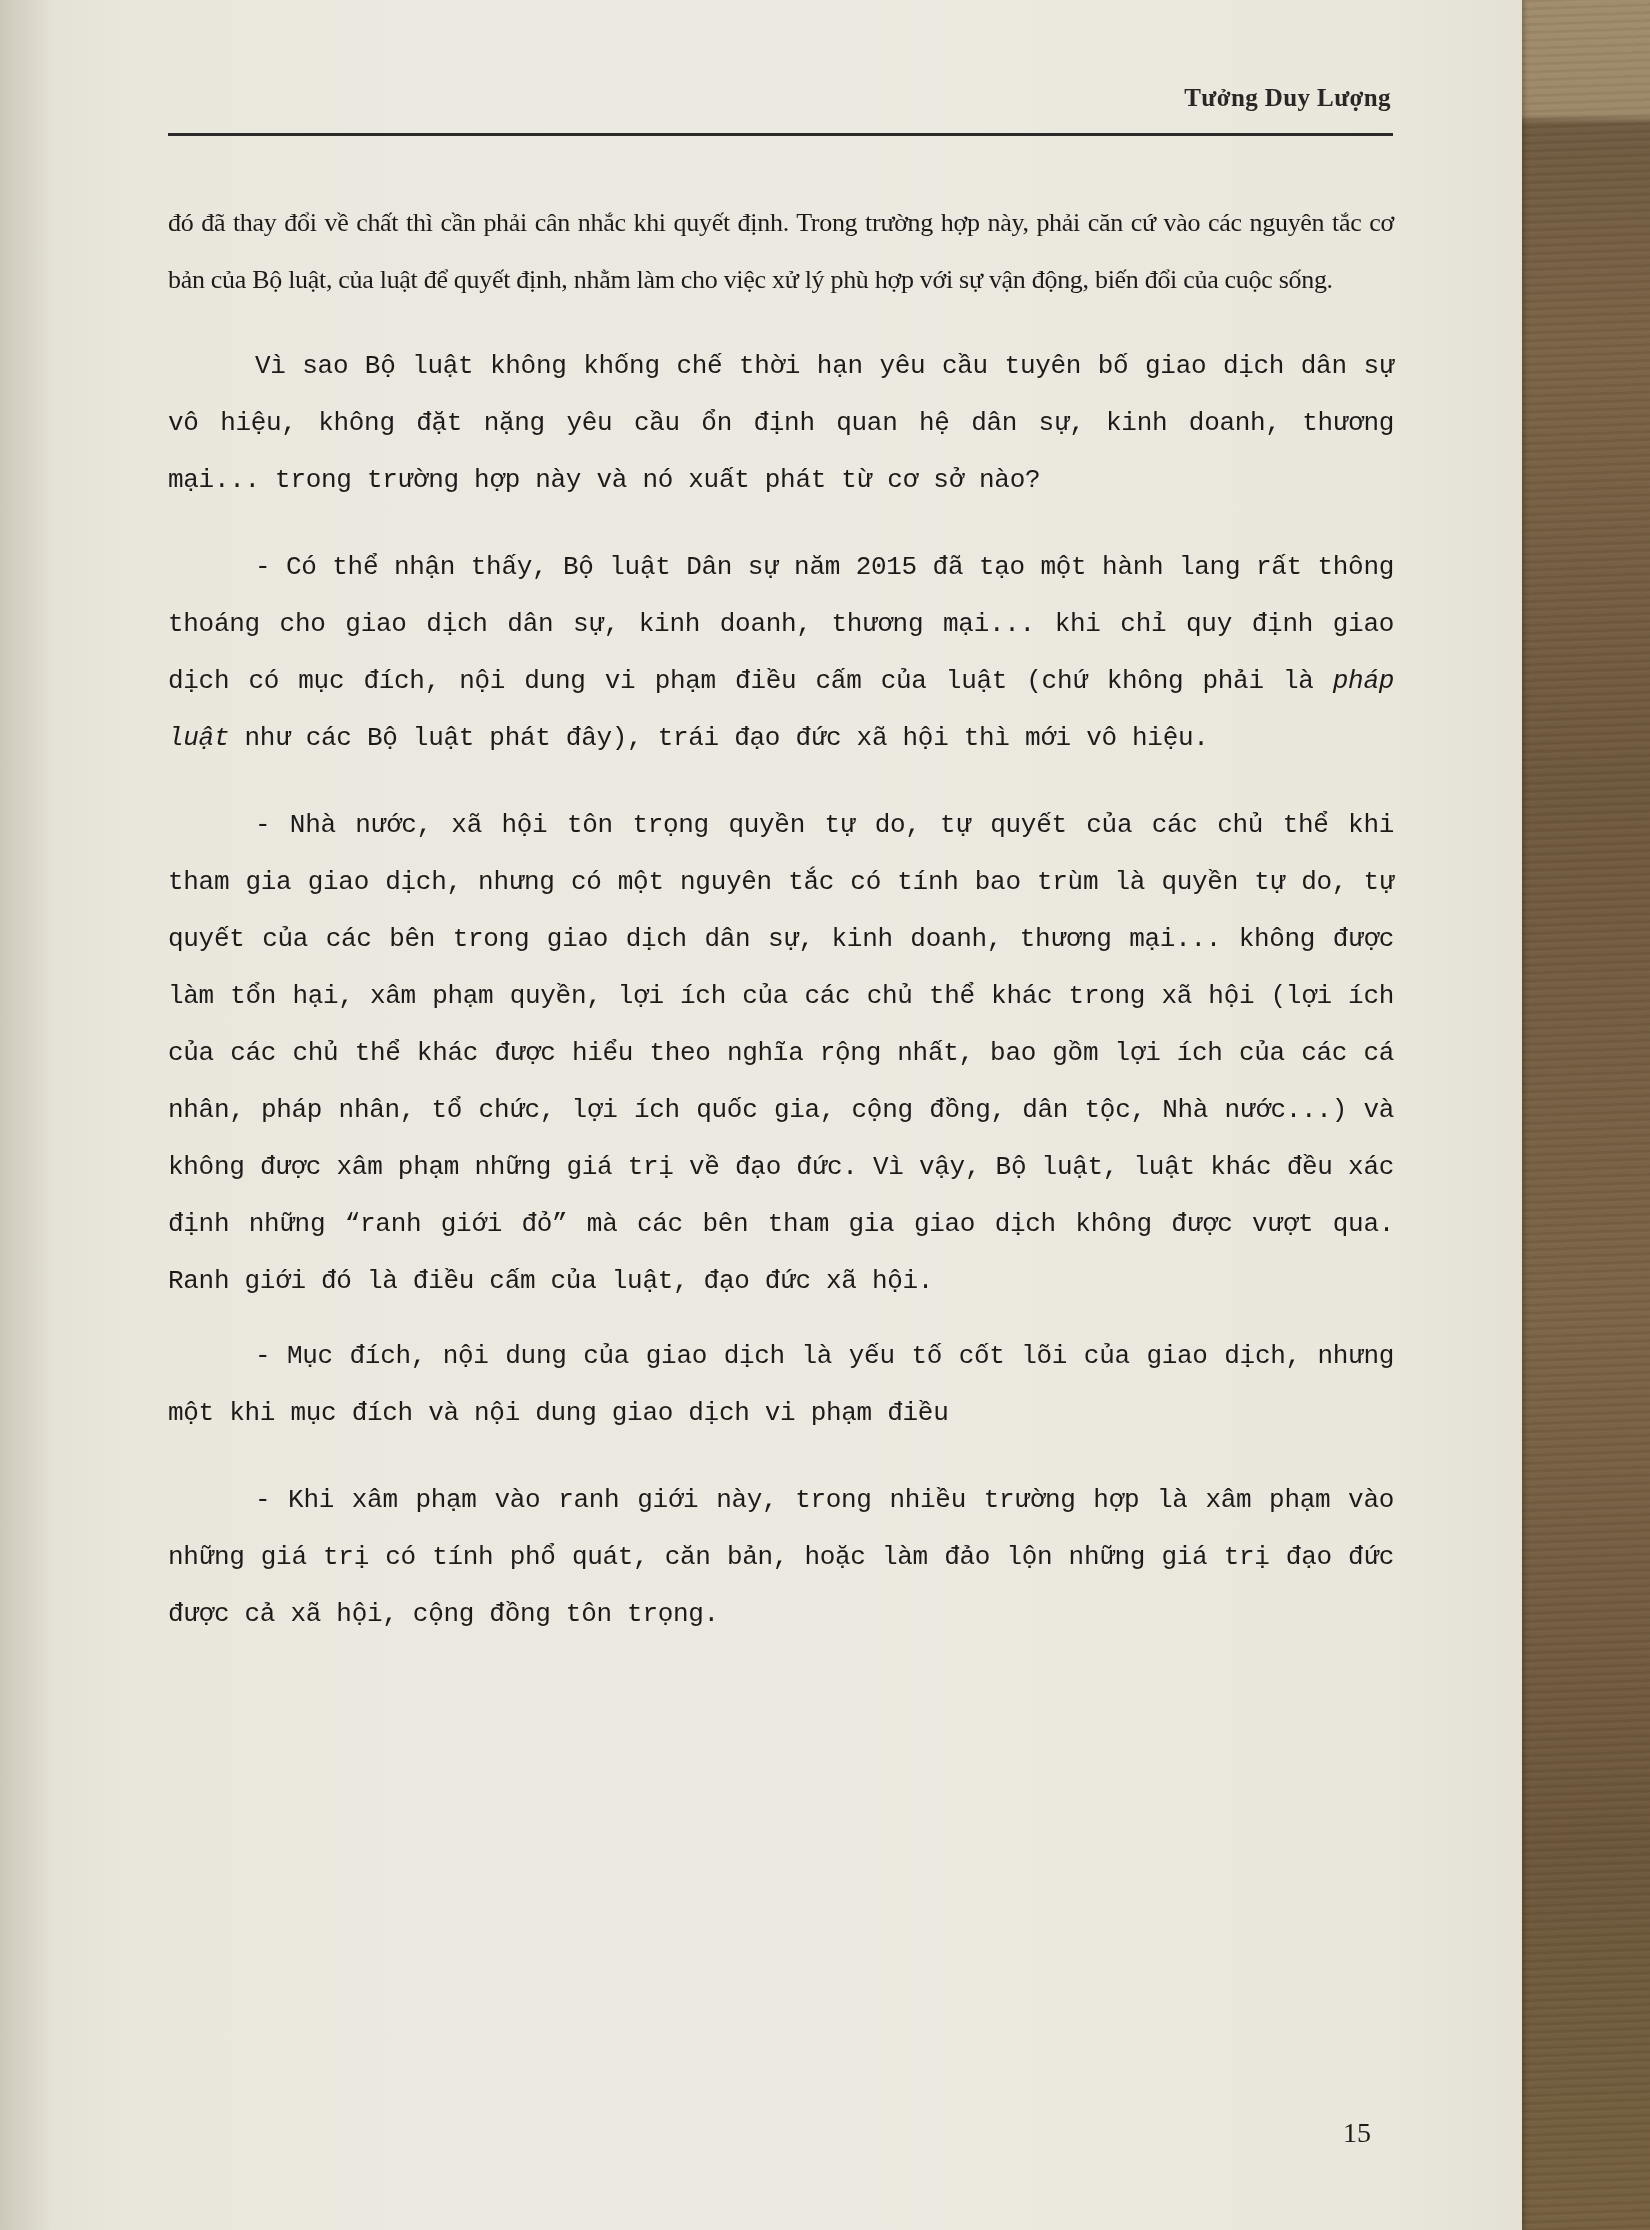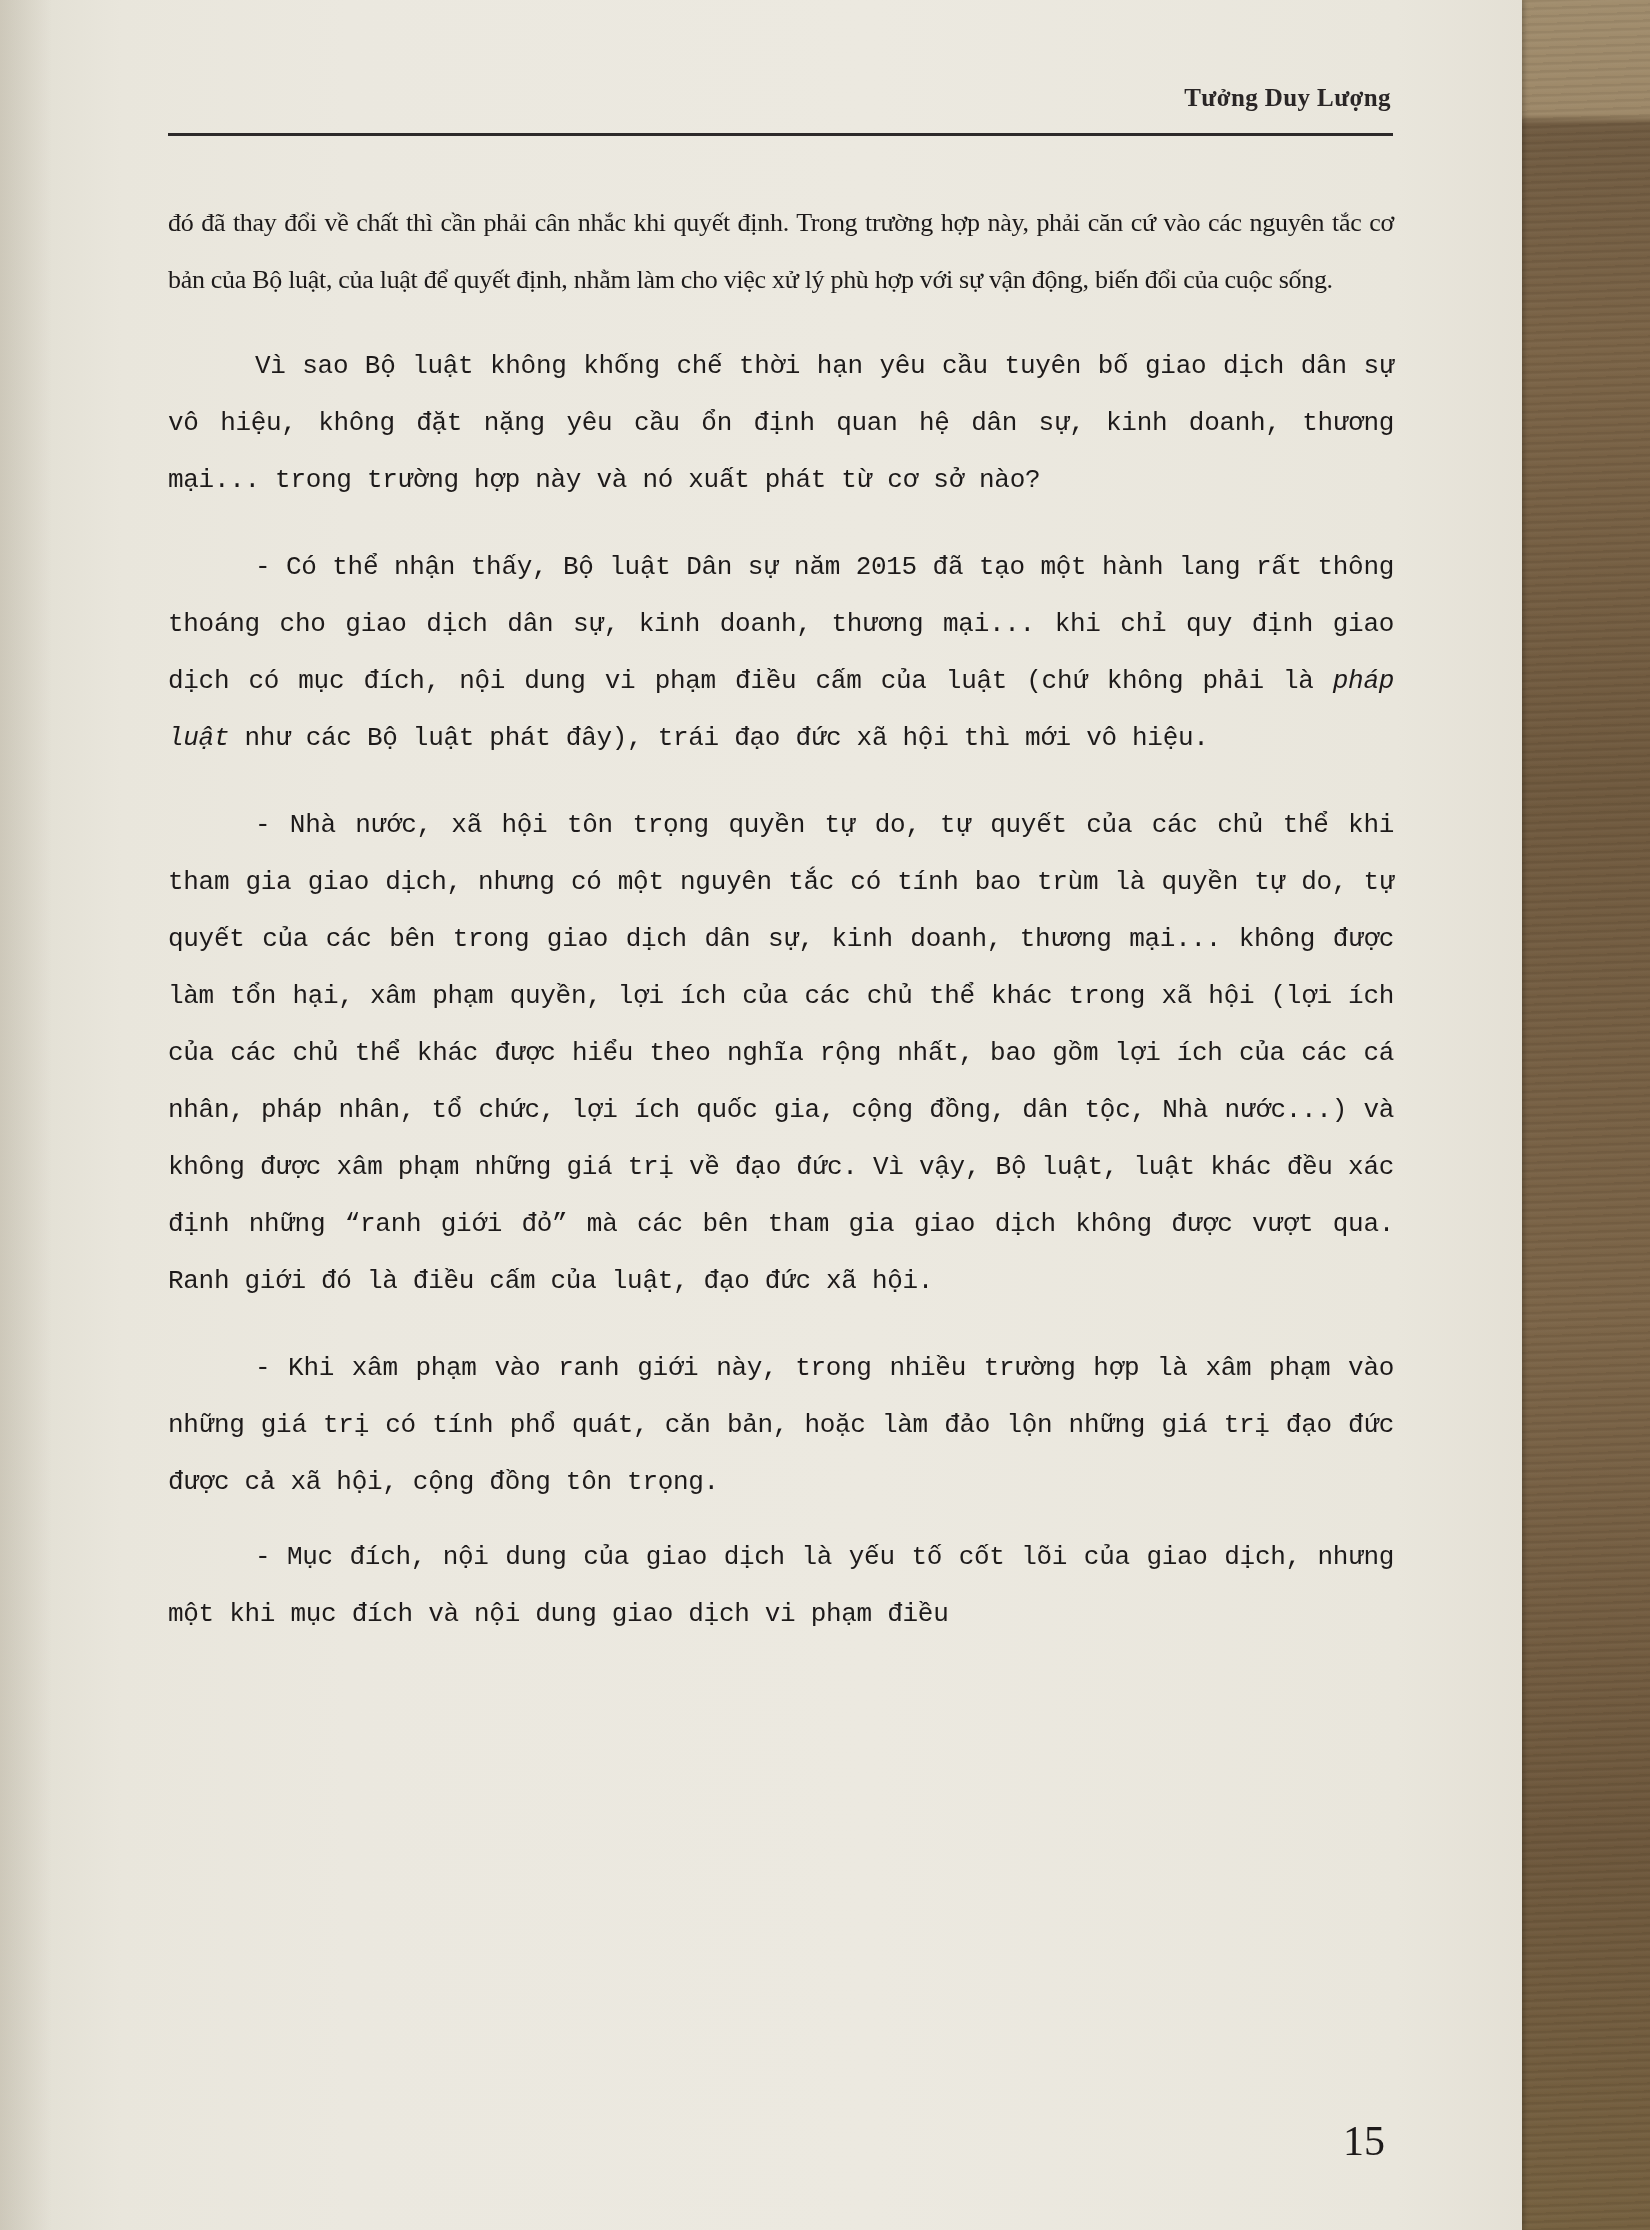--- a/index.html
+++ b/index.html
@@ -95,21 +95,21 @@
   .body-text p.gap-lg {
     margin-top: 30px;
   }
   .body-text em {
     font-style: italic;
   }
   .page-number {
     position: absolute;
     left: 1343px;
     top: 2117px;
-    font-size: 42px;
+    font-size: 28px;
     color: #1d1a1a;
   }
 </style>
 </head>
 <body>
 
 <div class="wood"></div>
 
 <div class="paper">
   <div class="gutter-shade"></div>
@@ -117,19 +117,19 @@
   <div class="running-head">
     <span class="author">Tưởng Duy Lượng</span>
     <div class="rule"></div>
   </div>
 
   <div class="body-text">
     <p>đó đã thay đổi về chất thì cần phải cân nhắc khi quyết định. Trong trường hợp này, phải căn cứ vào các nguyên tắc cơ bản của Bộ luật, của luật để quyết định, nhằm làm cho việc xử lý phù hợp với sự vận động, biến đổi của cuộc sống.</p>
     <p class="indent gap-lg">Vì sao Bộ luật không khống chế thời hạn yêu cầu tuyên bố giao dịch dân sự vô hiệu, không đặt nặng yêu cầu ổn định quan hệ dân sự, kinh doanh, thương mại... trong trường hợp này và nó xuất phát từ cơ sở nào?</p>
     <p class="indent gap-lg"><span>- Có thể nhận thấy, Bộ luật Dân sự năm 2015 đã tạo một hành lang rất thông thoáng cho giao dịch dân sự, kinh doanh, thương mại... khi chỉ quy định giao dịch có mục đích, nội dung vi phạm điều cấm của luật (chứ không phải là </span><em>pháp luật</em><span> như các Bộ luật phát đây), trái đạo đức xã hội thì mới vô hiệu.</span></p>
     <p class="indent gap-lg">- Nhà nước, xã hội tôn trọng quyền tự do, tự quyết của các chủ thể khi tham gia giao dịch, nhưng có một nguyên tắc có tính bao trùm là quyền tự do, tự quyết của các bên trong giao dịch dân sự, kinh doanh, thương mại... không được làm tổn hại, xâm phạm quyền, lợi ích của các chủ thể khác trong xã hội (lợi ích của các chủ thể khác được hiểu theo nghĩa rộng nhất, bao gồm lợi ích của các cá nhân, pháp nhân, tổ chức, lợi ích quốc gia, cộng đồng, dân tộc, Nhà nước...) và không được xâm phạm những giá trị về đạo đức. Vì vậy, Bộ luật, luật khác đều xác định những “ranh giới đỏ” mà các bên tham gia giao dịch không được vượt qua. Ranh giới đó là điều cấm của luật, đạo đức xã hội.</p>
+    <p class="indent gap">- Mục đích, nội dung của giao dịch là yếu tố cốt lõi của giao dịch, nhưng một khi mục đích và nội dung giao dịch vi phạm điều</p>
     <p class="indent gap-lg">-  Khi xâm phạm vào ranh giới này, trong nhiều trường hợp là xâm phạm vào những giá trị có tính phổ quát, căn bản, hoặc làm đảo lộn những giá trị đạo đức được cả xã hội, cộng đồng tôn trọng.</p>
-    <p class="indent gap">- Mục đích, nội dung của giao dịch là yếu tố cốt lõi của giao dịch, nhưng một khi mục đích và nội dung giao dịch vi phạm điều</p>
   </div>
 
   <div class="page-number">15</div>
 </div>
 
 
 </body></html>

